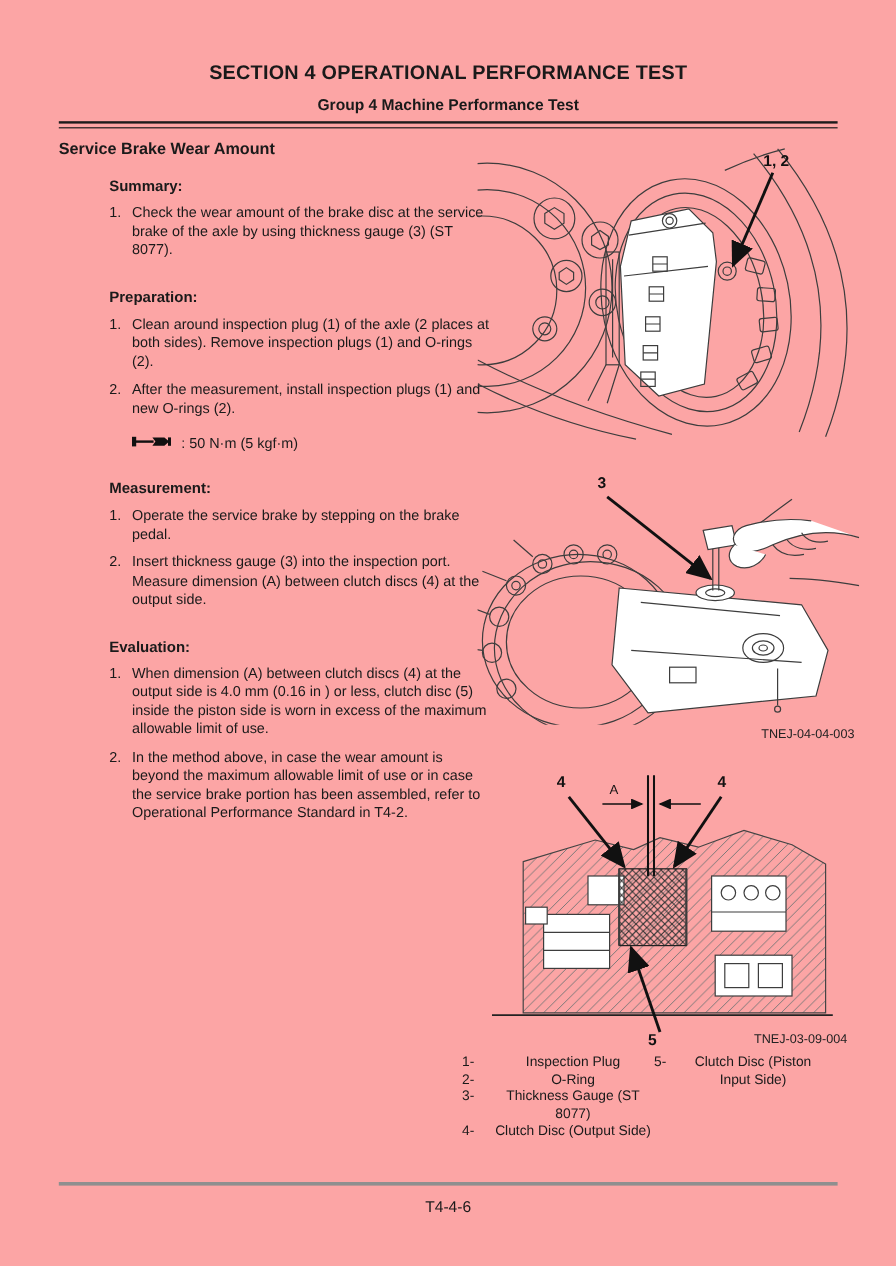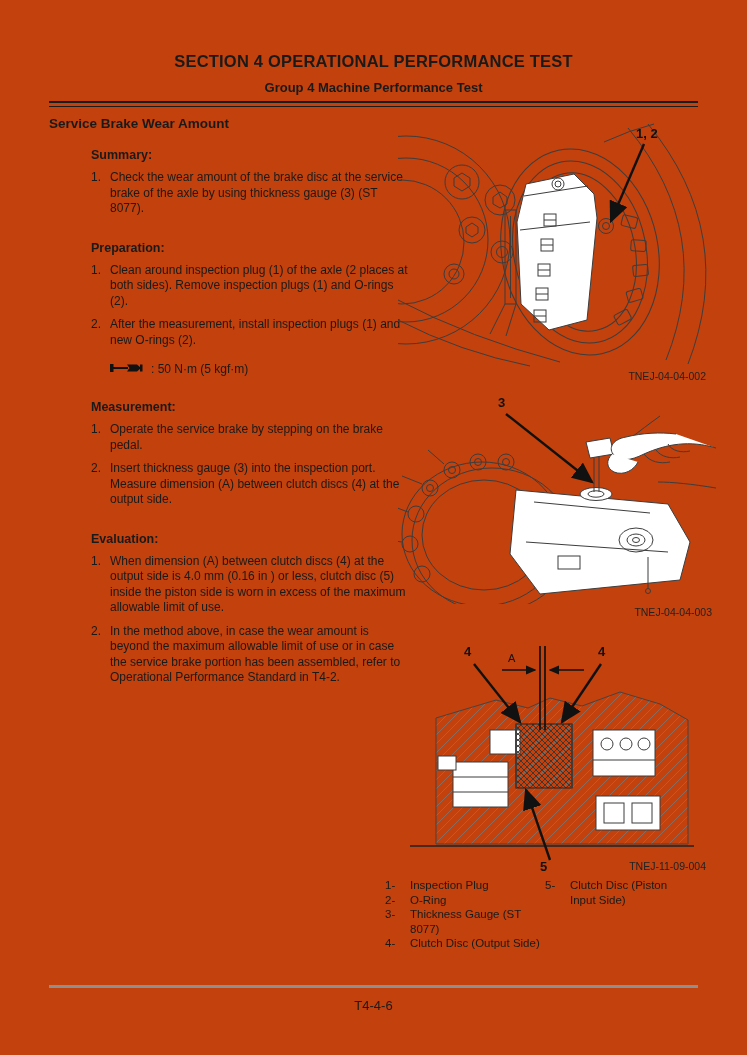--- a/index.html
+++ b/index.html
@@ -1,19 +1,19 @@
 <!DOCTYPE html>
 <html><head>
 <meta charset="utf-8">
 <style>
   * { margin:0; padding:0; box-sizing:border-box; }
   html,body { background:#e8e8e8; }
   .page {
     position:relative; width:747px; height:1055px; margin:0 auto;
-    background:#c2410c; font-family:"Liberation Sans", sans-serif; color:#1a1a1a;
+    background:#fca5a5; font-family:"Liberation Sans", sans-serif; color:#1a1a1a;
     overflow:hidden;
     padding-left:16px;
   }
   
   .hdr-title { position:absolute; top:52px; left:0; right:0; text-align:center;
     font-size:16.5px; font-weight:bold; letter-spacing:0.2px; }
   .hdr-sub { position:absolute; top:80px; left:0; right:0; text-align:center;
     font-size:13px; font-weight:bold; }
   .hdr-rule { position:absolute; top:101px; left:49px; right:49px; height:6px;
     border-top:2.5px solid #1c1c1c; border-bottom:1.5px solid #1c1c1c; }
@@ -35,21 +35,21 @@
   .fig-code { text-align:right; font-size:10.5px; color:#222; margin-top:2px;
     padding-right:4px; }
   .lineart { stroke:#3d3d3d; stroke-width:1; fill:none; }
   
   .legend { position:absolute; top:878px; left:385px; display:flex;
     font-size:11.5px; line-height:14.5px; }
   .legend .col1 { width:160px; }
   .legend .col2 { width:140px; }
   .legend-row { display:flex; }
   .legend-row .lnum { width:25px; flex:none; }
-  .legend-row .llabel { flex:1; }
+  .legend-row .llabel { flex:1;text-align:center; }
   
   .ftr-rule { position:absolute; top:985px; left:49px; right:49px; height:3px;
     background:#8f8f8f; }
   .ftr-page { position:absolute; top:998px; left:0; right:0; text-align:center;
     font-size:13px; }
   .callout-text { font-family:"Liberation Sans", sans-serif; font-size:13px;
     font-weight:bold; fill:#111; }
   .dim-text { font-family:"Liberation Sans", sans-serif; font-size:11px; fill:#111; }
 </style>
 </head>
@@ -175,21 +175,20 @@
             <line x1="136" y1="194" x2="148" y2="194"></line>
         </g>
 
         <circle cx="208" cy="104" r="7.5"></circle>
         <circle cx="208" cy="104" r="3.5"></circle>
       </g>
 
       <text x="238" y="16" class="callout-text">1, 2</text>
       <line x1="246" y1="22" x2="213" y2="99" stroke="#111" stroke-width="2.4" marker-end="url(#ah1)"></line>
     </svg>
-    <div class="fig-code">TNEJ-04-04-002</div>
   </div>
 
   <div class="fig" style="top:392px; left:398px; width:318px;">
     <svg width="318" height="212" viewBox="0 0 318 212">
       <defs>
         <marker id="ah2" markerWidth="9" markerHeight="8" refX="8" refY="4" orient="auto">
           <polygon points="0,0 9,4 0,8" fill="#111"></polygon>
         </marker>
       </defs>
       <g class="lineart">
@@ -298,21 +297,21 @@
       <text x="110" y="24" class="dim-text">A</text>
 
       <text x="66" y="18" class="callout-text">4</text>
       <line x1="76" y1="26" x2="122" y2="84" stroke="#111" stroke-width="2.4" marker-end="url(#ah3)"></line>
       <text x="200" y="18" class="callout-text">4</text>
       <line x1="203" y1="26" x2="164" y2="84" stroke="#111" stroke-width="2.4" marker-end="url(#ah3)"></line>
 
       <line x1="152" y1="222" x2="128" y2="152" stroke="#111" stroke-width="2.4" marker-end="url(#ah3)"></line>
       <text x="142" y="233" class="callout-text">5</text>
     </svg>
-    <div class="fig-code" style="margin-top:-12px;">TNEJ-11-09-004</div>
+    <div class="fig-code" style="margin-top:-12px;">TNEJ-03-09-004</div>
   </div>
 
   <div class="legend">
     <div class="col1">
       <div class="legend-row">
         <span class="lnum">1-</span>
         <span class="llabel">Inspection Plug</span>
       </div>
       <div class="legend-row">
         <span class="lnum">2-</span>

